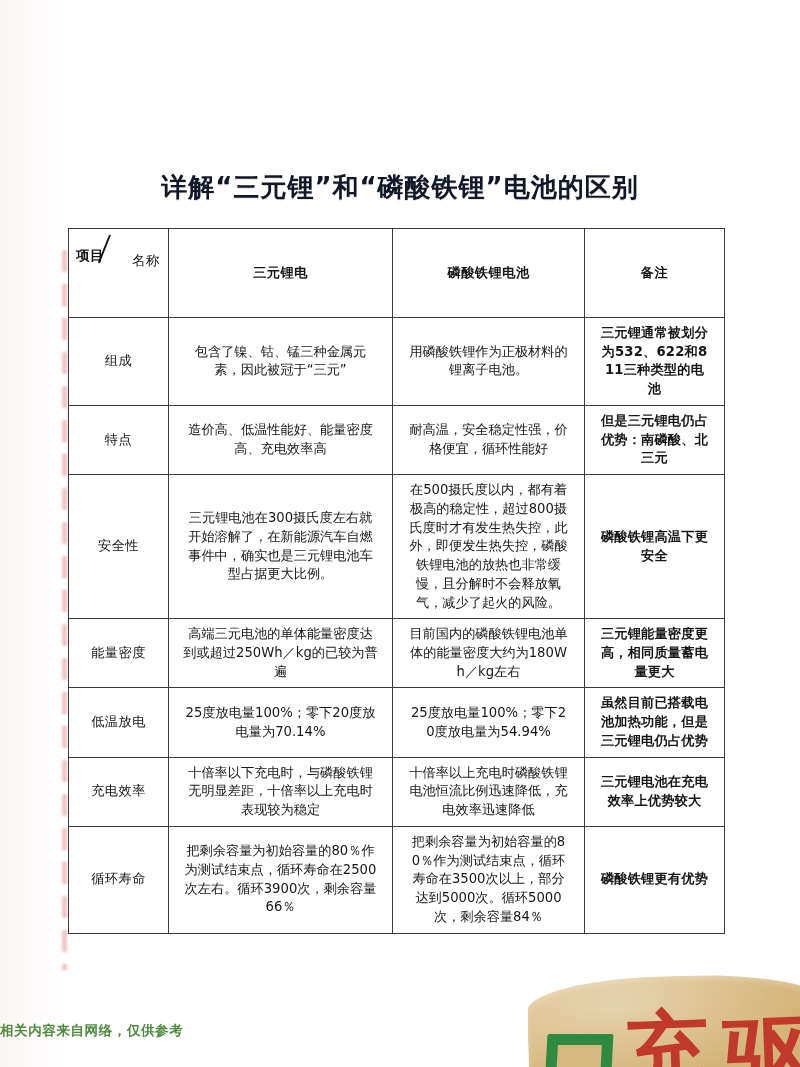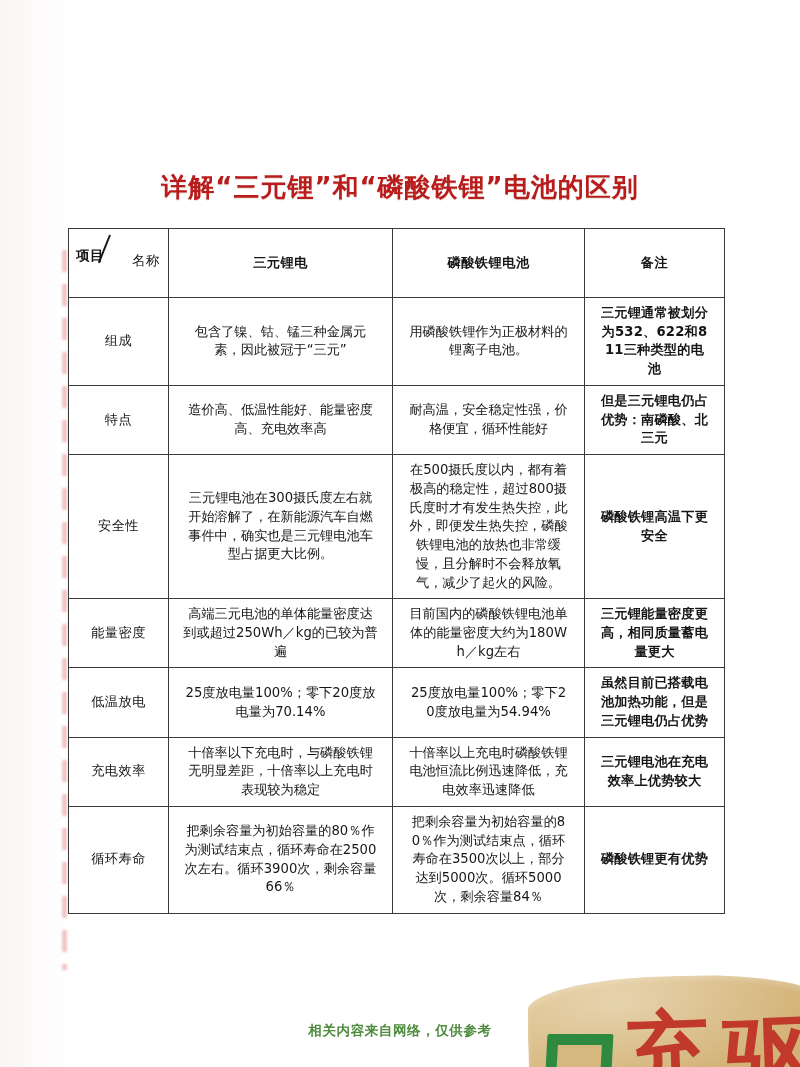--- a/index.html
+++ b/index.html
@@ -56,21 +56,21 @@
   .title {
     position: absolute;
     left: 0;
     right: 0;
     top: 170px;
     text-align: center;
     font-family: "DejaVu Sans", "Liberation Sans", sans-serif;
     font-size: 26px;
     font-weight: bold;
     letter-spacing: 1px;
-    color: #b91c1c;
+    color: #0f172a;
     text-shadow: 0 1px 0 rgba(140,100,40,0.18);
     white-space: nowrap;
   }
 
   .table-wrap {
     position: absolute;
     left: 68px;
     top: 228px;
     width: 656px;
   }
@@ -103,21 +103,21 @@
   thead th {
     height: 56px;
     font-weight: bold;
     font-size: 14px;
     letter-spacing: 0.5px;
   }
 
   
   .corner {
     position: relative;
-    padding: 6px !important;
+    padding: 16px !important;
     height: 56px;
   }
   .corner .diag {
     position: absolute;
     left: 0; top: 0; right: 0; bottom: 0;
     overflow: hidden;
     pointer-events: none;
   }
   .corner .diag::after {
     content: "";
@@ -163,21 +163,20 @@
   td.body-cell {
     font-size: 13.2px;
     color: #141414;
   }
 
   .footer {
     position: absolute;
     left: 0;
     right: 0;
     top: 1022px;
-    text-align: center;
     font-family: "DejaVu Sans", "Liberation Sans", sans-serif;
     font-size: 13.5px;
     font-weight: bold;
     color: #4e8b3d;
     letter-spacing: 0.6px;
   }
 
   
   .watermark {
     position: absolute;

